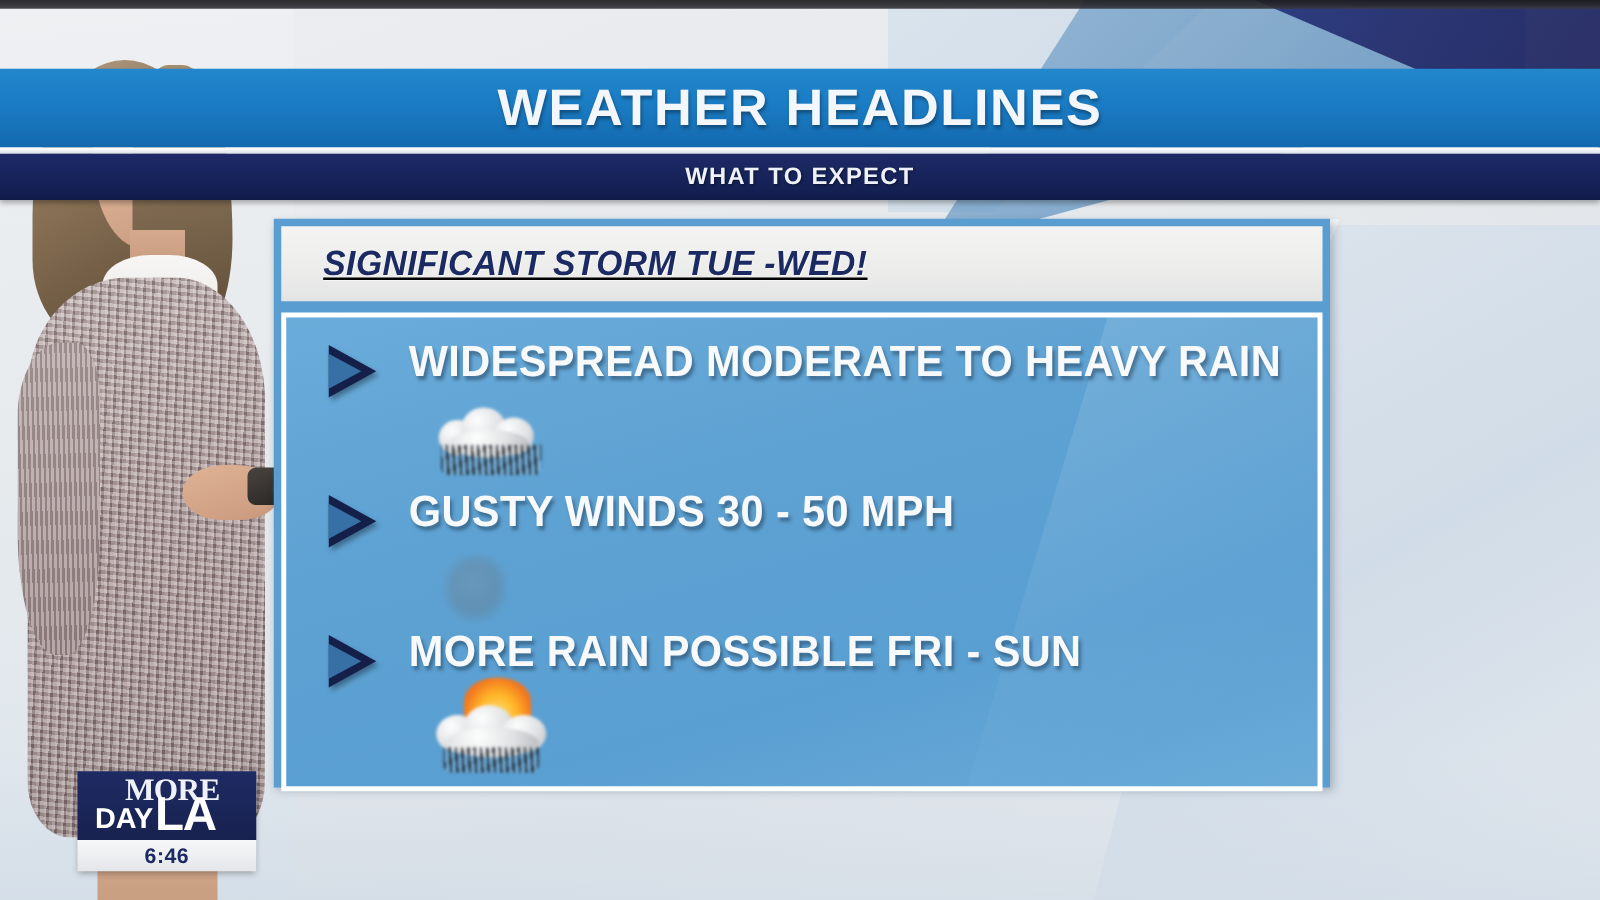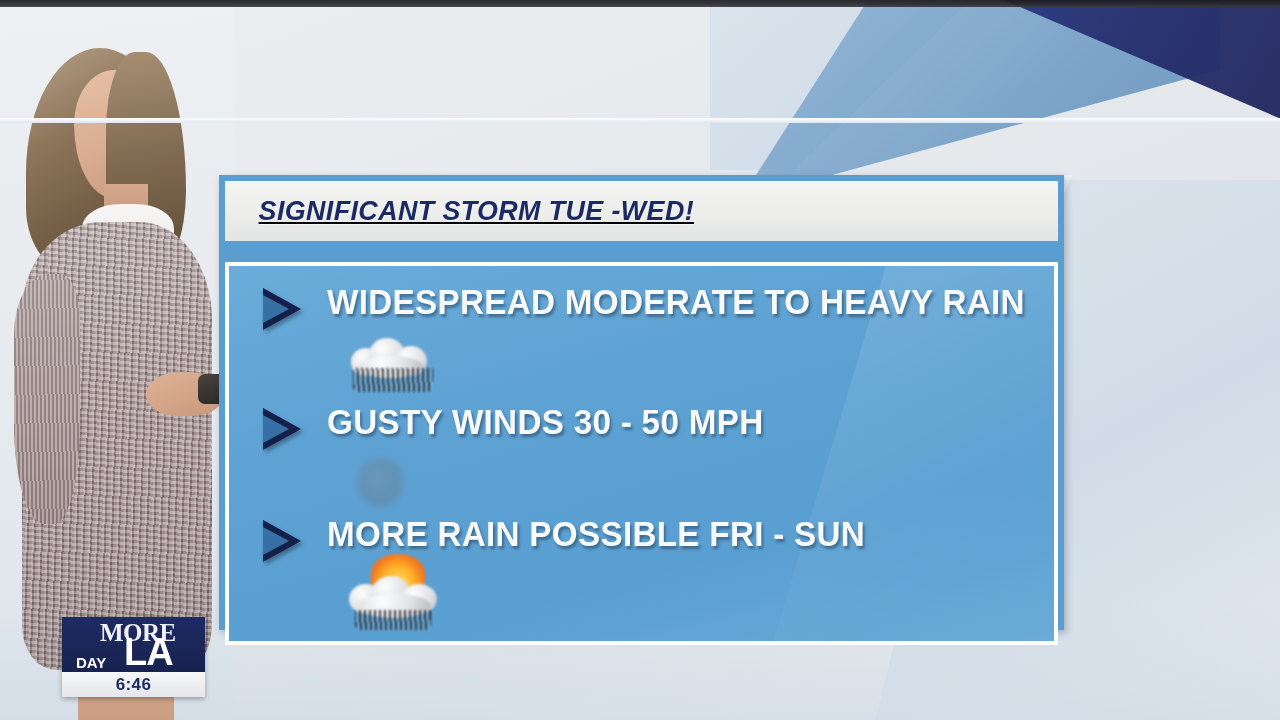--- a/index.html
+++ b/index.html
@@ -161,21 +161,21 @@
     display:flex; align-items:center;
   }
   .panel-title span{
     padding-left:25px;
     color:#1b2a63; font-size:28px; font-weight:bold; font-style:italic;
     letter-spacing:.4px;
     text-shadow:1px 1px 0 rgba(255,255,255,.5);
     transform:scaleX(.96);
   }
   .panel-body{
-    position:relative; height:383px; margin-top:21px;
+    position:relative; height:383px; margin-top:9px;
     background:linear-gradient(165deg,#6aacda 0%,#5ea2d3 35%,#5a9fd2 70%,#6aabd8 100%);
     border:4px solid #ffffff;
     overflow:hidden;
   }
   .panel-sheen{
     position:absolute; right:-60px; top:-40px; width:360px; height:480px;
     background:linear-gradient(150deg,rgba(255,255,255,.16) 0%,rgba(255,255,255,0) 70%);
     clip-path:polygon(40% 0, 100% 0, 100% 60%, 0 100%);
     pointer-events:none;
   }
@@ -245,22 +245,22 @@
     background:linear-gradient(180deg,#1e2a63 0%,#18224f 100%);
     overflow:hidden;
   }
   .bug-good{
     position:absolute; left:38px; top:2px;
     font-family:"Liberation Serif", serif;
     font-size:25px; font-weight:bold; color:#eef1f7;
     letter-spacing:-.5px;
   }
   .bug-day{
-    position:absolute; left:14px; top:37px;
-    font-size:15px; font-weight:bold; color:#ffffff; letter-spacing:0;
+    position:absolute; left:14px; top:24px;
+    font-size:23px; font-weight:bold; color:#ffffff; letter-spacing:0;
   }
   .bug-la{
     position:absolute; left:62px; top:16px;
     font-size:38px; font-weight:bold; color:#ffffff; letter-spacing:-1px;
     line-height:38px;
   }
   .bug-time{
     width:143px; height:25px;
     background:linear-gradient(180deg,#f6f7f8 0%,#e4e6e9 100%);
     display:flex; align-items:center; justify-content:center;
@@ -288,21 +288,27 @@
     <div class="p-hair-front"></div>
     <div class="p-neck"></div>
     <div class="p-collar"></div>
     <div class="p-body"></div>
     <div class="p-arm"></div>
     <div class="p-legs"></div>
     <div class="p-hand"></div>
     <div class="p-clicker"></div>
   </div>
 
+  <div class="headline-bar">
+    <div class="headline-text">WEATHER HEADLINES</div>
+  </div>
   <div class="headline-sep"></div>
+  <div class="subhead-bar">
+    <div class="subhead-text">WHAT TO EXPECT</div>
+  </div>
 
   <div class="panel">
 
     <div class="panel-title">
       <span>SIGNIFICANT STORM TUE -WED!</span>
     </div>
 
     <div class="panel-body">
       <div class="panel-sheen"></div>
 

